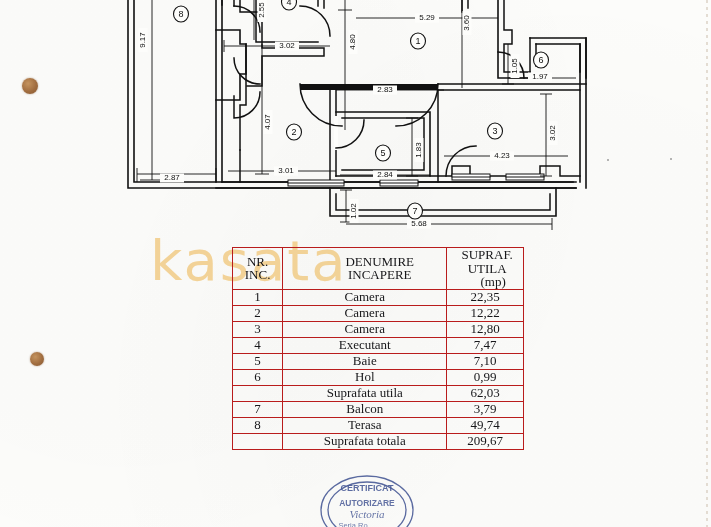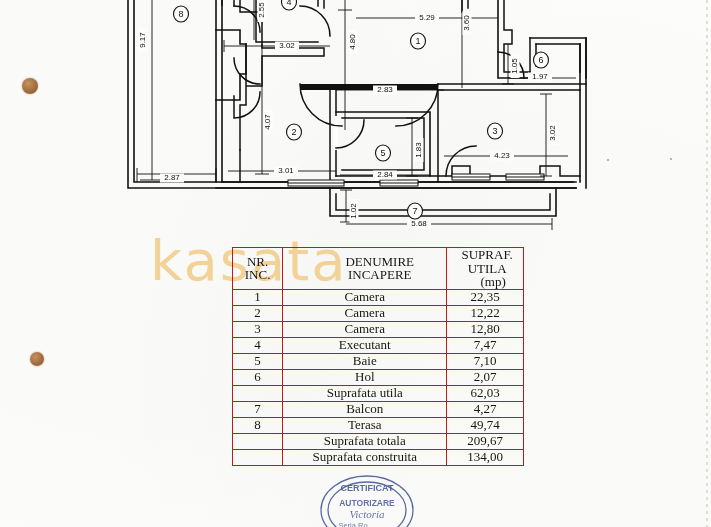--- a/index.html
+++ b/index.html
@@ -389,46 +389,41 @@
             <td class="c-val">7,47</td>
           </tr>
           <tr>
             <td class="c-nr">5</td>
             <td class="c-name">Baie</td>
             <td class="c-val">7,10</td>
           </tr>
           <tr>
             <td class="c-nr">6</td>
             <td class="c-name">Hol</td>
-            <td class="c-val">2,07</td>
+            <td class="c-val">0,99</td>
           </tr>
           <tr>
             <td class="c-nr"></td>
             <td class="c-name bold">Suprafata utila</td>
             <td class="c-val">62,03</td>
           </tr>
           <tr>
             <td class="c-nr">7</td>
             <td class="c-name">Balcon</td>
-            <td class="c-val">4,27</td>
+            <td class="c-val">3,79</td>
           </tr>
           <tr>
             <td class="c-nr">8</td>
             <td class="c-name">Terasa</td>
             <td class="c-val">49,74</td>
           </tr>
           <tr>
             <td class="c-nr"></td>
             <td class="c-name bold">Suprafata totala</td>
             <td class="c-val">209,67</td>
-          </tr>
-          <tr>
-            <td class="c-nr"></td>
-            <td class="c-name bold">Suprafata construita</td>
-            <td class="c-val">134,00</td>
           </tr>
         </tbody>
       <tbody>
       </tbody>
     </table>
   </div>
 
   <svg class="stamp" viewBox="0 0 108 58">
     <g fill="none" stroke="#2b3f86" stroke-width="1.3" opacity=".9">
       <ellipse cx="54" cy="36" rx="46" ry="34"></ellipse>

